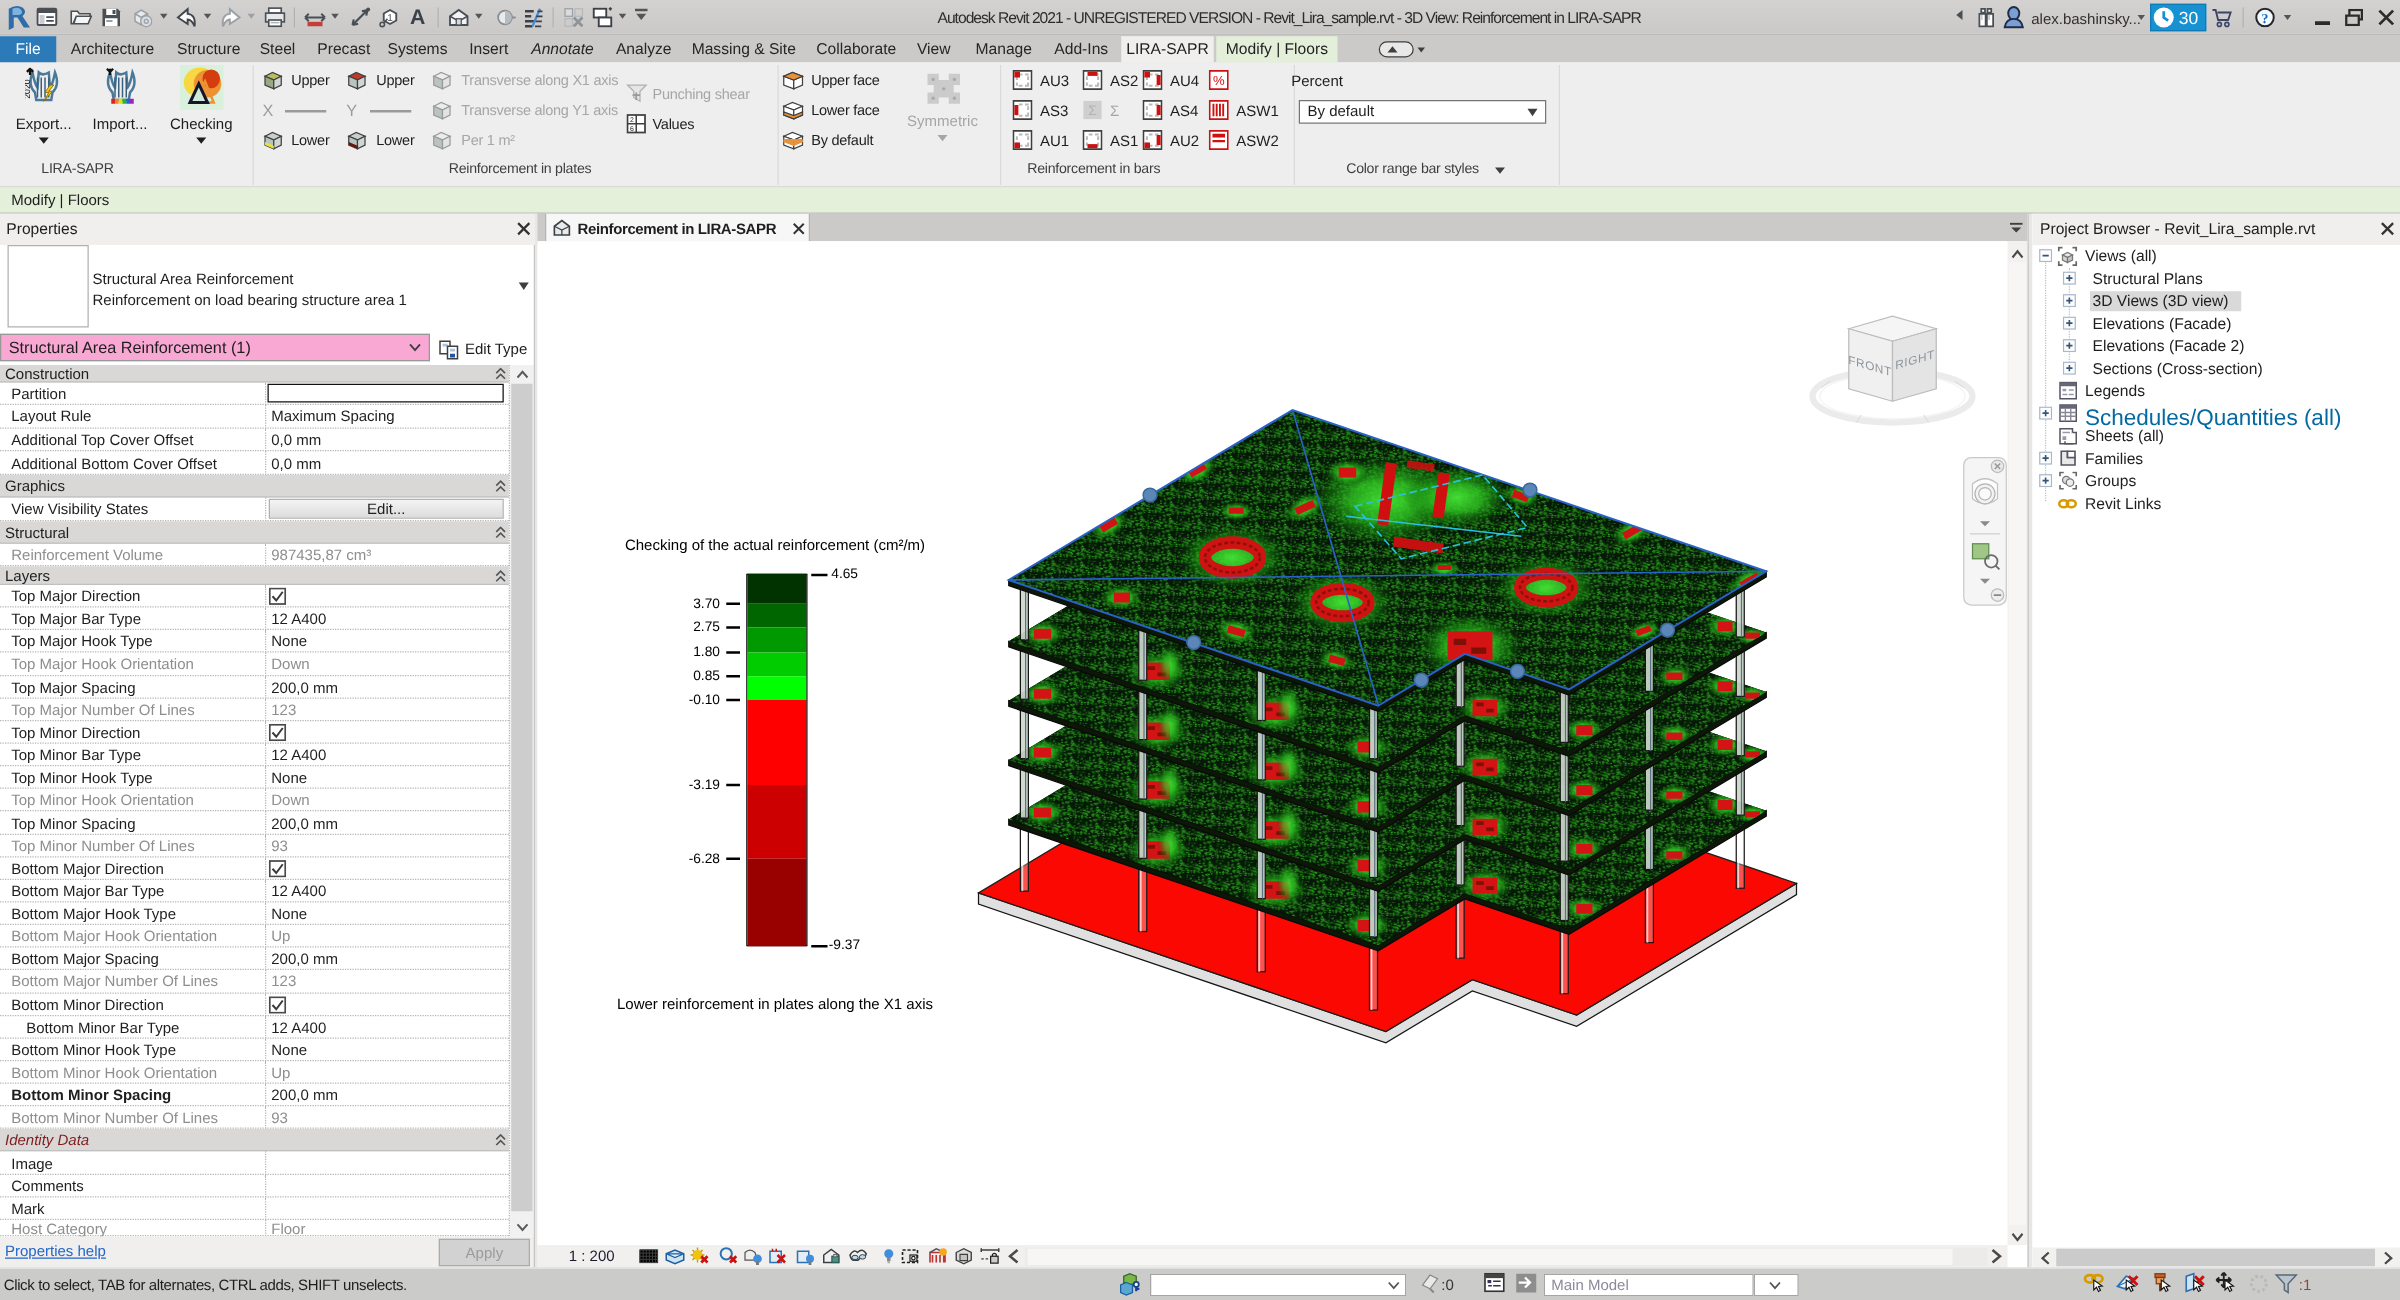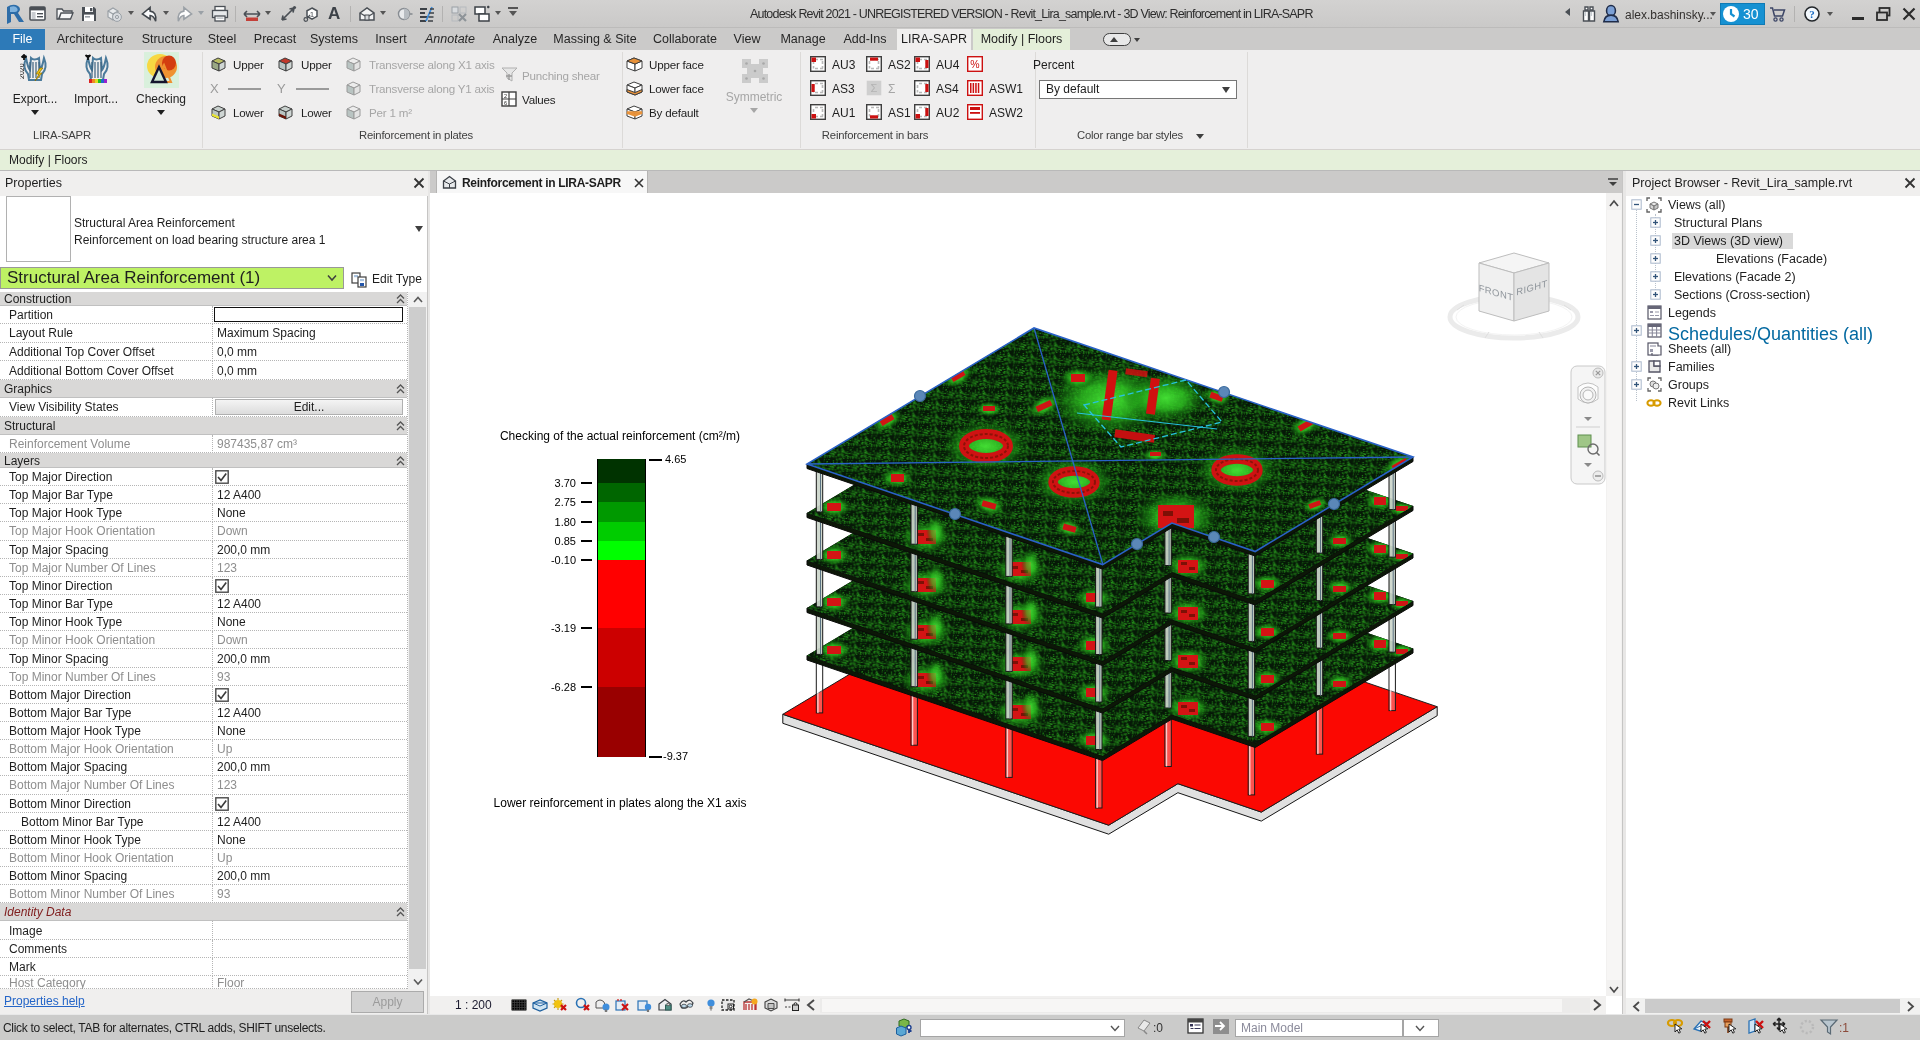--- a/index.html
+++ b/index.html
@@ -385,21 +385,21 @@
 <div class="abs" style="left:0;top:171px;width:430px;height:843px;background:#fff;"></div>
 <div class="abs" style="left:0;top:171px;width:430px;height:25px;background:#f0efee;border-right:1px solid #c6c5c4;"></div>
 <div class="abs" style="left:5px;top:176px;font-size:12.5px;color:#1e1e1e;">Properties</div>
 <svg class="abs" style="left:413px;top:177px;" width="12" height="12" viewBox="0 0 12 12">
     <path d="M1.5 1.5 L10.5 10.5 M10.5 1.5 L1.5 10.5" stroke="#333" stroke-width="1.8"></path>
   </svg>
 <div class="abs" style="left:6px;top:196px;width:65px;height:66px;background:#fff;border:1px solid #b1b1b1;"></div>
 <div class="abs" style="left:74px;top:216px;font-size:12px;color:#1e1e1e;">Structural Area Reinforcement</div>
 <div class="abs" style="left:74px;top:233px;font-size:12px;color:#1e1e1e;">Reinforcement on load bearing structure area 1</div>
 <div class="abs" style="left:415px;top:226px;width:0;height:0;border-left:4.5px solid transparent;border-right:4.5px solid transparent;border-top:6px solid #3f3f3f;"></div>
-<div class="abs" style="left:0px;top:267px;width:344px;height:22px;background:#bef264;border:1px solid #989898;font-size:17px;color:#1e1e1e;line-height:20px;padding-left:6px;">Structural Area Reinforcement (1)</div>
+<div class="abs" style="left:0px;top:267px;width:344px;height:22px;background:#f9a8d4;border:1px solid #989898;font-size:13px;color:#1e1e1e;line-height:20px;padding-left:6px;">Structural Area Reinforcement (1)</div>
 <svg class="abs" style="left:327px;top:274px;" width="10" height="8" viewBox="0 0 10 8">
     <path d="M1 1.5 L5 6 L9 1.5" stroke="#3f3f3f" stroke-width="1.5" fill="none"></path>
   </svg>
 <svg class="abs" style="left:351px;top:272px;" width="17" height="17" viewBox="0 0 17 17">
     <rect x="1" y="1" width="8" height="10" fill="#fff" stroke="#3f3f3f" stroke-width="1.2"></rect>
     <rect x="3" y="3" width="4" height="2.2" fill="#aac4e0"></rect>
     <rect x="7" y="5" width="8" height="10" fill="#fff" stroke="#3f3f3f" stroke-width="1.2"></rect>
     <rect x="9" y="7" width="4" height="2.2" fill="#aac4e0"></rect>
     <rect x="9" y="11" width="4" height="3" fill="#2255aa"></rect>
   </svg>
@@ -544,21 +544,21 @@
 <div class="abs" style="left:0;top:831px;width:407px;height:18px;border-bottom:1px dotted #b5b5b5;"></div>
 <div class="abs" style="left:212px;top:831px;width:1px;height:18px;border-left:1px dotted #b5b5b5;"></div>
 <div class="abs" style="left:9px;top:833px;font-size:12px;color:#1e1e1e;white-space:nowrap;">Bottom Minor Hook Type</div>
 <div class="abs" style="left:217px;top:833px;font-size:12px;color:#1e1e1e;white-space:nowrap;">None</div>
 <div class="abs" style="left:0;top:849px;width:407px;height:18px;border-bottom:1px dotted #b5b5b5;"></div>
 <div class="abs" style="left:212px;top:849px;width:1px;height:18px;border-left:1px dotted #b5b5b5;"></div>
 <div class="abs" style="left:9px;top:851px;font-size:12px;color:#8e8e8e;white-space:nowrap;">Bottom Minor Hook Orientation</div>
 <div class="abs" style="left:217px;top:851px;font-size:12px;color:#8e8e8e;white-space:nowrap;">Up</div>
 <div class="abs" style="left:0;top:867px;width:407px;height:18px;border-bottom:1px dotted #b5b5b5;"></div>
 <div class="abs" style="left:212px;top:867px;width:1px;height:18px;border-left:1px dotted #b5b5b5;"></div>
-<div class="abs" style="left:9px;top:869px;font-size:12px;color:#1e1e1e;white-space:nowrap;">Bottom Minor Spacing</div>
+<div class="abs" style="left:9px;top:869px;font-size:12px;color:#1e1e1e;white-space:nowrap;font-weight:bold;">Bottom Minor Spacing</div>
 <div class="abs" style="left:217px;top:869px;font-size:12px;color:#1e1e1e;white-space:nowrap;">200,0 mm</div>
 <div class="abs" style="left:0;top:885px;width:407px;height:18px;border-bottom:1px dotted #b5b5b5;"></div>
 <div class="abs" style="left:212px;top:885px;width:1px;height:18px;border-left:1px dotted #b5b5b5;"></div>
 <div class="abs" style="left:9px;top:887px;font-size:12px;color:#8e8e8e;white-space:nowrap;">Bottom Minor Number Of Lines</div>
 <div class="abs" style="left:217px;top:887px;font-size:12px;color:#8e8e8e;white-space:nowrap;">93</div>
 <div class="abs" style="left:0;top:903px;width:407px;height:18px;background:#d9d8d7;border-bottom:1px solid #c0c0c0;"></div>
 <div class="abs" style="left:4px;top:905px;font-size:12px;color:#7f1d1d;font-style:italic;">Identity Data</div>
 <svg class="abs" style="left:396px;top:907px;" width="9" height="10" viewBox="0 0 9 10">
     <path d="M1 4.5 L4.5 1 L8 4.5 M1 9 L4.5 5.5 L8 9" stroke="#555" stroke-width="1.3" fill="none"></path>
   </svg>
@@ -1210,21 +1210,21 @@
     <rect x="0.8" y="0.8" width="9.4" height="9.4" fill="#fdfdfd" stroke="#aab8cc"></rect>
     <path d="M3 5.5 h5" stroke="#33557a" stroke-width="1.3"></path>
     <path d="M5.5 3 v5" stroke="#33557a" stroke-width="1.3"></path>
   </svg>
 <div class="abs" style="left:1674px;top:234px;font-size:12.5px;color:#1e1e1e;white-space:nowrap;">3D Views (3D view)</div>
 <svg class="abs" style="left:1650px;top:253px;" width="11" height="11" viewBox="0 0 11 11">
     <rect x="0.8" y="0.8" width="9.4" height="9.4" fill="#fdfdfd" stroke="#aab8cc"></rect>
     <path d="M3 5.5 h5" stroke="#33557a" stroke-width="1.3"></path>
     <path d="M5.5 3 v5" stroke="#33557a" stroke-width="1.3"></path>
   </svg>
-<div class="abs" style="left:1674px;top:252px;font-size:12.5px;color:#1e1e1e;white-space:nowrap;margin-left:42px;">Elevations (Facade)</div>
+<div class="abs" style="left:1674px;top:252px;font-size:12.5px;color:#1e1e1e;white-space:nowrap;">Elevations (Facade)</div>
 <svg class="abs" style="left:1650px;top:271px;" width="11" height="11" viewBox="0 0 11 11">
     <rect x="0.8" y="0.8" width="9.4" height="9.4" fill="#fdfdfd" stroke="#aab8cc"></rect>
     <path d="M3 5.5 h5" stroke="#33557a" stroke-width="1.3"></path>
     <path d="M5.5 3 v5" stroke="#33557a" stroke-width="1.3"></path>
   </svg>
 <div class="abs" style="left:1674px;top:270px;font-size:12.5px;color:#1e1e1e;white-space:nowrap;">Elevations (Facade 2)</div>
 <svg class="abs" style="left:1650px;top:289px;" width="11" height="11" viewBox="0 0 11 11">
     <rect x="0.8" y="0.8" width="9.4" height="9.4" fill="#fdfdfd" stroke="#aab8cc"></rect>
     <path d="M3 5.5 h5" stroke="#33557a" stroke-width="1.3"></path>
     <path d="M5.5 3 v5" stroke="#33557a" stroke-width="1.3"></path>

